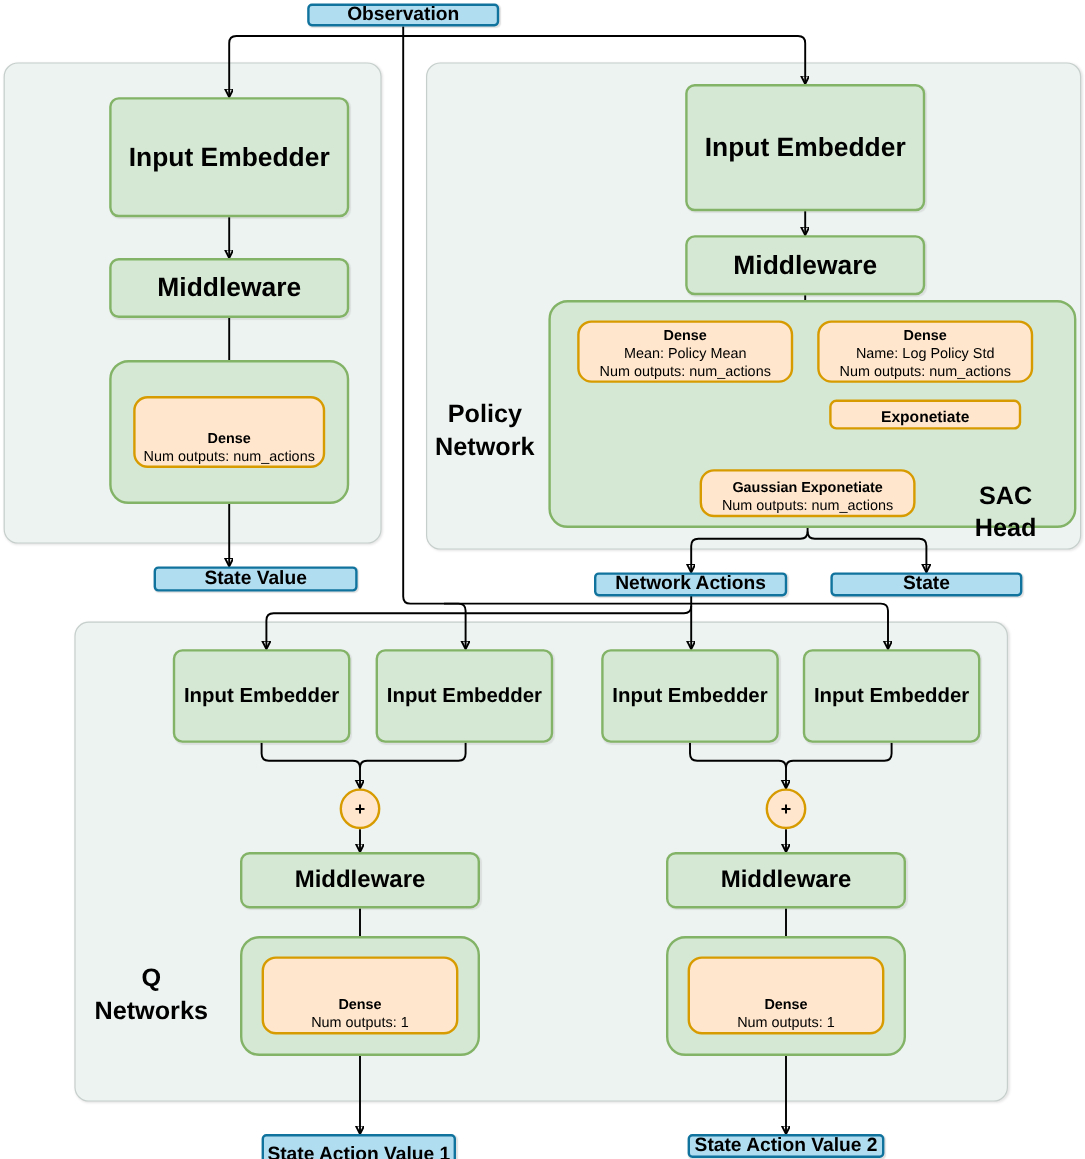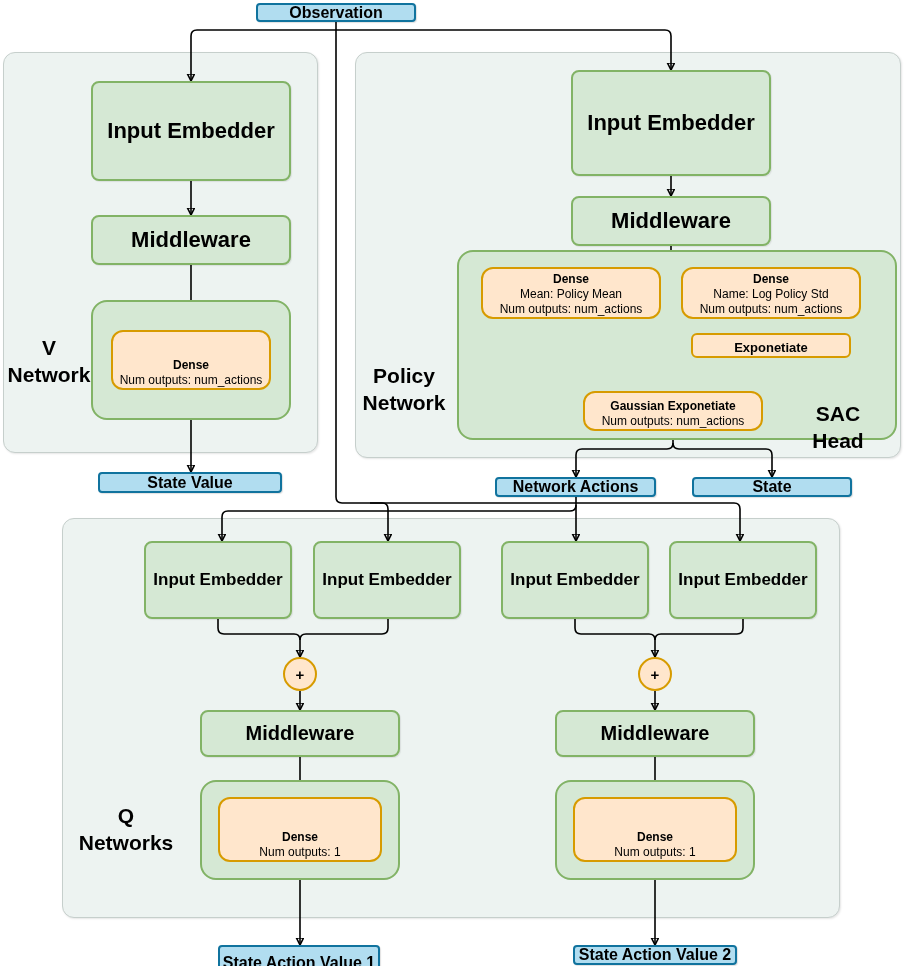--- a/index.html
+++ b/index.html
@@ -110,35 +110,34 @@
     <path d="M743,619 L743,628 Q743,634 737,634 L661,634 Q655,634 655,640"></path>
     <path d="M655,640 L655,656" marker-end="url(#arr)"></path>
     <path d="M655,691 L655,709" marker-end="url(#arr)"></path>
     <path d="M655,757 L655,796" marker-end="url(#arr)"></path>
     <path d="M655,862 L655,944" marker-end="url(#arr)"></path>
   </svg>
 
   <div class="abs blabel" style="left:256px;top:3px;width:160px;height:19px;">Observation</div>
 
   <div class="abs panel" style="left:3px;top:52px;width:315px;height:401px;"></div>
-  <div class="abs ptitle" style="left:5px;top:334px;width:88px;">V Network</div>
 
   <div class="abs gbox fs22" style="left:91px;top:81px;width:200px;height:100px;">Input Embedder</div>
   <div class="abs gbox fs22" style="left:91px;top:215px;width:200px;height:50px;">Middleware</div>
 
   <div class="abs gcontainer" style="left:91px;top:300px;width:200px;height:120px;"></div>
   <div class="abs obox" style="left:111px;top:330px;width:160px;height:60px;">
     <div class="t">Dense</div>
     <div class="l">Num outputs: num_actions</div>
   </div>
 
-  <div class="abs blabel" style="left:98px;top:472px;width:184px;height:21px;">State Value</div>
+  <div class="abs blabel" style="left:128px;top:472px;width:170px;height:21px;">State Value</div>
 
   <div class="abs panel" style="left:355px;top:52px;width:546px;height:406px;"></div>
-  <div class="abs ptitle" style="left:360px;top:332px;width:88px;margin-top:30px;">Policy Network</div>
+  <div class="abs ptitle" style="left:360px;top:332px;width:88px;">Policy Network</div>
 
   <div class="abs gbox fs22" style="left:571px;top:70px;width:200px;height:106px;">Input Embedder</div>
   <div class="abs gbox fs22" style="left:571px;top:196px;width:200px;height:50px;">Middleware</div>
 
   <div class="abs gcontainer" style="left:457px;top:250px;width:440px;height:190px;"></div>
   <div class="abs ptitle" style="left:803px;top:372px;width:70px;margin-top:28px;">SAC Head</div>
 
   <div class="abs obox" style="left:481px;top:267px;width:180px;height:52px;">
     <div class="t">Dense</div>
     <div class="l">Mean: Policy Mean</div>

